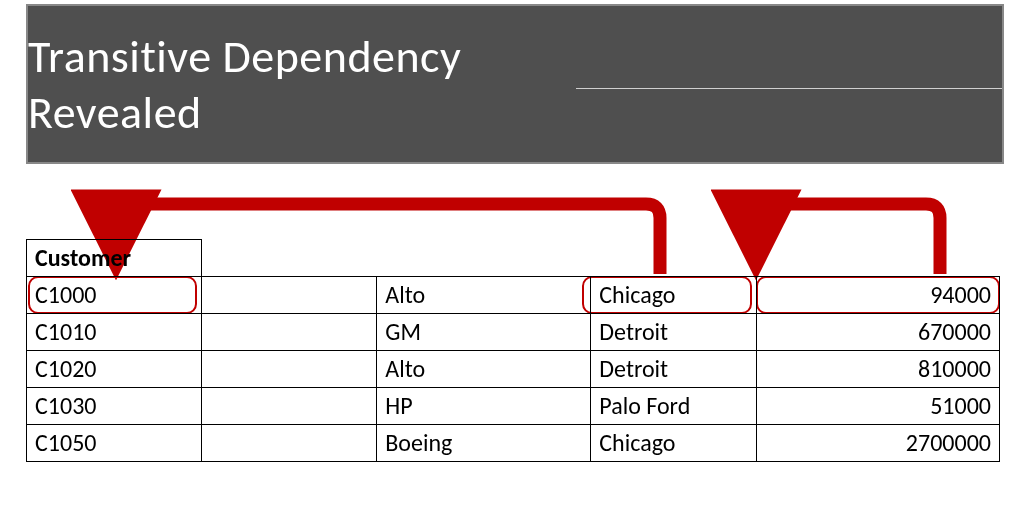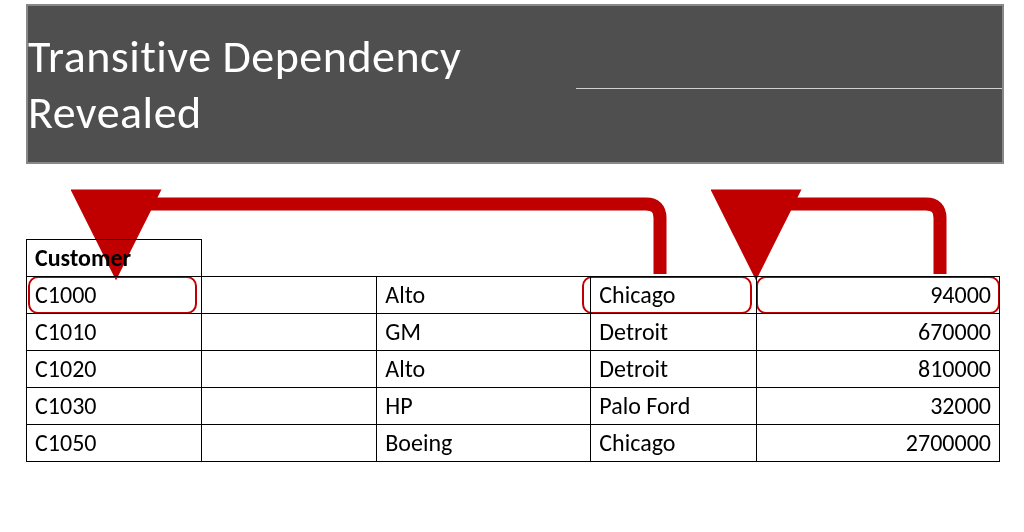--- a/index.html
+++ b/index.html
@@ -82,21 +82,21 @@
       <td></td>
       <td>Alto</td>
       <td>Detroit</td>
       <td class="num">810000</td>
     </tr>
     <tr>
       <td>C1030</td>
       <td></td>
       <td>HP</td>
       <td>Palo Ford</td>
-      <td class="num">32000</td>
+      <td class="num">51000</td>
     </tr>
     <tr>
       <td>C1050</td>
       <td></td>
       <td>Boeing</td>
       <td>Chicago</td>
       <td class="num">2700000</td>
     </tr>
   </tbody>
     </table>

